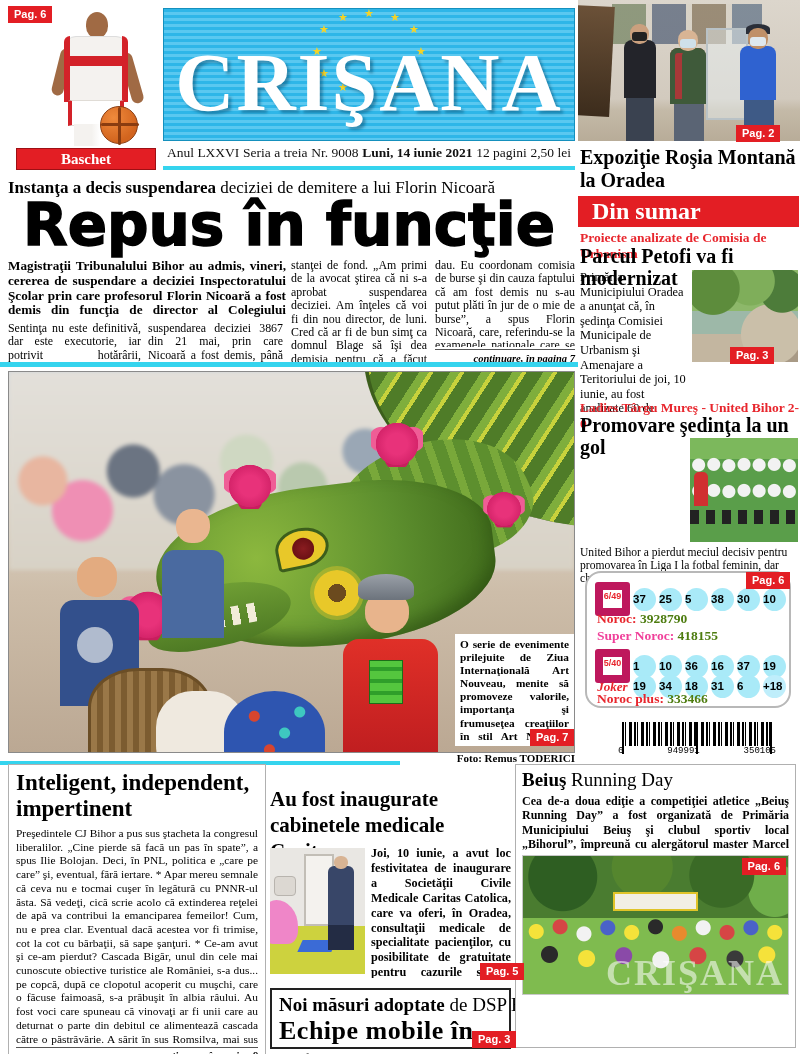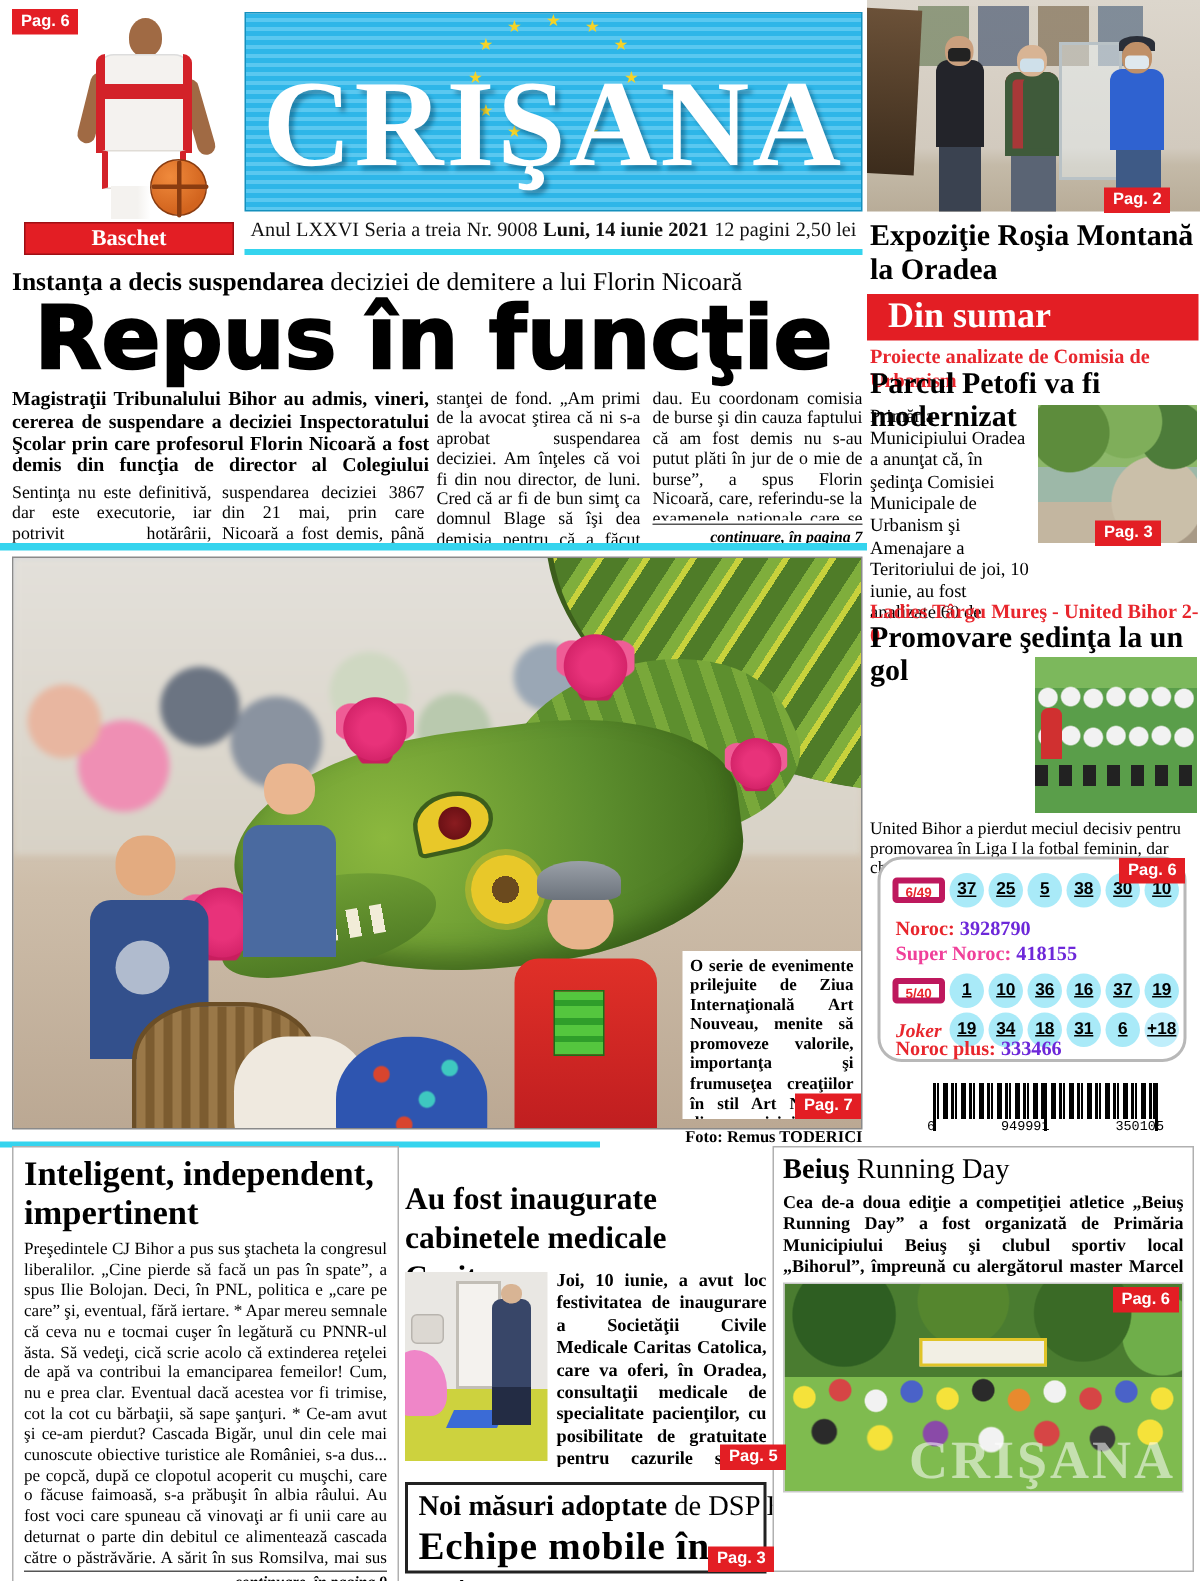--- a/index.html
+++ b/index.html
@@ -166,26 +166,26 @@
       radial-gradient(circle at 78% 28%, #f2f2f2 0 6px, transparent 7px),
       radial-gradient(circle at 92% 32%, #f2f2f2 0 6px, transparent 7px); }
   .lr1 { top:18px; } .lr2 { top:44px; }
   .lad-red { position:absolute; left:4px; top:34px; width:14px; height:34px; background:#d03030; border-radius:5px 5px 0 0; }
   .lad-dark { position:absolute; left:0; top:72px; width:100%; height:14px; background:
       repeating-linear-gradient(90deg, #222 0 9px, transparent 9px 16px); }
 
   
   .lottery { left:585px; top:571px; width:206px; height:137px; border:2px solid #b8b8b8; border-radius:16px; background:#fff; }
   .lotto-row { position:absolute; left:8px; display:flex; align-items:center; gap:3px; }
-  .lotto-logo { width:35px; height:17px; border:4px solid #be185d; border-radius:3px; background:#fff; color:#e8262d; font:bold 9px/13px "Liberation Sans", sans-serif; text-align:center; flex:0 0 auto; }
+  .lotto-logo { width:35px; height:34px; border:8px solid #be185d; border-radius:3px; background:#fff; color:#e8262d; font:bold 9px/13px "Liberation Sans", sans-serif; text-align:center; flex:0 0 auto; }
   .joker-logo { width:35px; height:17px; color:#e8262d; font:italic bold 13px/17px "Liberation Serif", serif; text-align:center; flex:0 0 auto; }
-  .ball { width:23px; height:23px; border-radius:50%; background:#a9eaf8; color:#000; font:bold 11.5px/23px "Liberation Sans", sans-serif; text-align:center; flex:0 0 auto;text-decoration:underline; }
+  .ball { width:23px; height:23px; border-radius:50%; background:#a9eaf8; color:#000; font:bold 11.5px/23px "Liberation Sans", sans-serif; text-align:left; flex:0 0 auto; }
   .lotto-label { position:absolute; left:10px; font:bold 13.5px/16px "Liberation Serif", serif; }
   .lotto-label .lab-red { color:#e8262d; } .lotto-label .lab-pink { color:#f0409a; }
-  .lotto-label .val { color:#6d28d9; }
+  .lotto-label .val { color:#4d7c0f; }
 
   
   .barcode { left:612px; top:722px; width:170px; height:36px; }
   .barcode-bars { position:absolute; left:10px; top:0; width:150px; height:24px; background:
       repeating-linear-gradient(90deg, #000 0 2px, #fff 2px 3px, #000 3px 4px, #fff 4px 7px, #000 7px 10px, #fff 10px 12px); }
   .barcode-digits { position:absolute; left:0; top:24px; width:170px; display:flex; justify-content:space-between; font:9px/11px "Liberation Mono", monospace; color:#000; padding:0 6px; }
   .bc-guard { position:absolute; top:0; width:2px; height:32px; background:#000; }
   .g1{left:10px}.g2{left:84px}.g3{left:158px}
 
   

